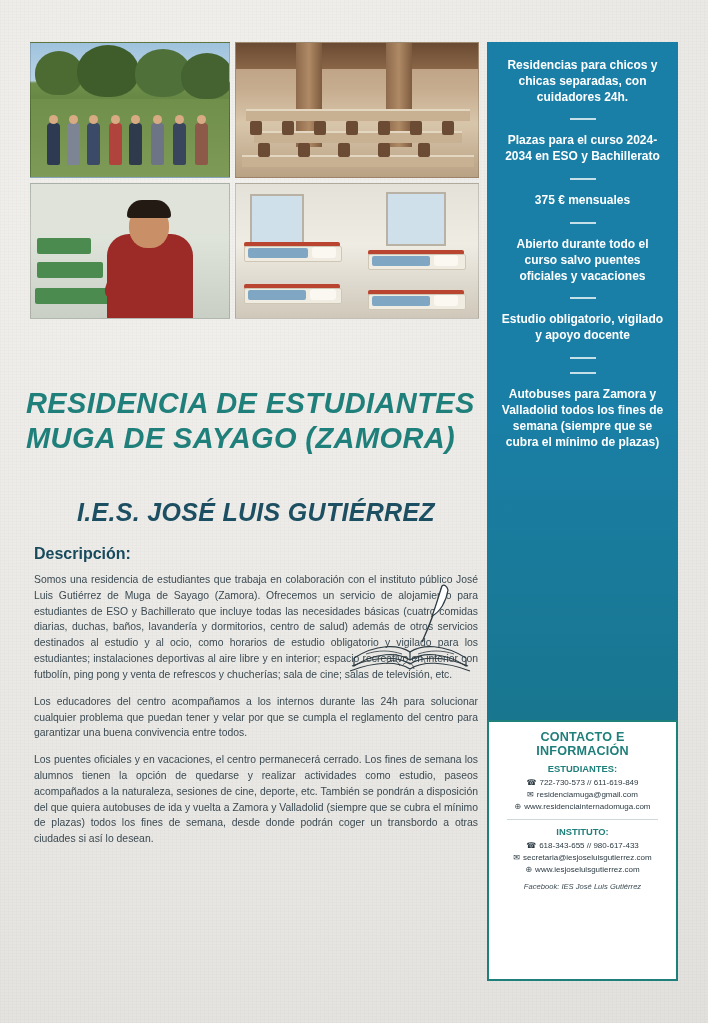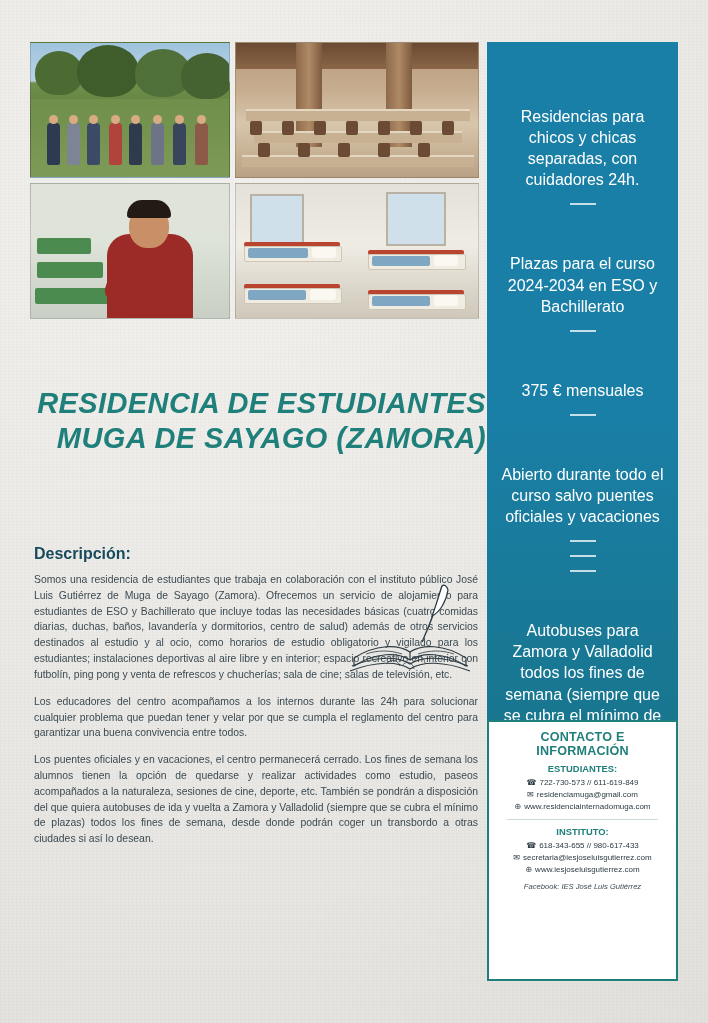--- a/index.html
+++ b/index.html
@@ -66,21 +66,21 @@
   .ph4 .mattress{position:absolute;background:#f1ece1;border:1px solid #cfc7b6;border-radius:2px;}
   .ph4 .pillow{position:absolute;background:#fbf8f1;border-radius:3px;}
   .ph4 .blanket{position:absolute;background:#7fa7c4;border-radius:2px;}
 
   
   .title-main{
     position:absolute;left:26px;top:386px;width:460px;
     color:#1f7f7a;
     font-weight:bold;font-style:italic;
     font-size:29px;line-height:1.22;
-    text-align:right;
+    text-align:left;
     letter-spacing:.4px;
   }
   .title-sub{
     position:absolute;left:26px;top:498px;width:460px;
     color:#1d4f63;
     font-weight:bold;font-style:italic;
     font-size:25px;text-align:center;letter-spacing:.3px;
   }
 
   
@@ -105,23 +105,22 @@
   
   .right-col{
     position:absolute;left:487px;top:42px;width:191px;height:678px;
     background:linear-gradient(#1a7fa6 0%, #1a7fa6 55%, #18768f 100%);
     color:#ffffff;
     padding:16px 10px 10px 10px;
     box-sizing:border-box;
     text-align:center;
   }
   .feature{
-    font-weight:normal;font-size:16px;line-height:1.32;
+    font-weight:bold;font-size:12px;line-height:1.32;
     padding:0 2px;
-    margin-top:48px;
   }
   .feat-sep{
     width:26px;height:2px;background:rgba(255,255,255,.75);
     margin:13px auto;
   }
 
   
   .contact{
     position:absolute;left:487px;top:720px;width:191px;height:261px;
     background:#ffffff;
@@ -234,20 +233,21 @@
       <div class="mattress" style="left:132px;top:110px;width:96px;height:14px;"></div>
       <div class="blanket" style="left:136px;top:112px;width:58px;height:10px;"></div>
       <div class="pillow" style="left:198px;top:111px;width:24px;height:11px;"></div>
     </div>
   </div>
 
   <div class="title-main">
     <div>RESIDENCIA DE ESTUDIANTES</div>
     <div>MUGA DE SAYAGO (ZAMORA)</div>
   </div>
+  <div class="title-sub">I.E.S. JOSÉ LUIS GUTIÉRREZ</div>
 
   <div class="desc-heading">Descripción:</div>
 
   <div class="desc-body">
     <svg class="book-illustration" viewBox="0 0 132 120" xmlns="http://www.w3.org/2000/svg">
       <g fill="none" stroke="#2c3a42" stroke-width="1.2">
         <path d="M8 86 C30 72, 52 72, 64 80 C76 72, 98 72, 120 86"></path>
         <path d="M8 86 L8 94 C30 80, 52 80, 64 88 C76 80, 98 80, 120 94 L120 86"></path>
         <path d="M64 80 L64 88"></path>
         <path d="M6 94 C30 84, 52 84, 64 92 C76 84, 98 84, 122 94"></path>
@@ -268,20 +268,21 @@
 
   <div class="right-col">
     <div class="feature">Residencias para chicos y chicas separadas, con cuidadores 24h.</div>
     <div class="feat-sep"></div>
     <div class="feature">Plazas para el curso 2024-2034 en ESO y Bachillerato</div>
     <div class="feat-sep"></div>
     <div class="feature">375 € mensuales</div>
     <div class="feat-sep"></div>
     <div class="feature">Abierto durante todo el curso salvo puentes oficiales y vacaciones</div>
     <div class="feat-sep"></div>
+    <div class="feature">Estudio obligatorio, vigilado y apoyo docente</div>
     <div class="feat-sep"></div>
     <div class="feat-sep"></div>
     <div class="feature">Autobuses para Zamora y Valladolid todos los fines de semana (siempre que se cubra el mínimo de plazas)</div>
   </div>
 
   <div class="contact">
     <div class="contact-title">CONTACTO E INFORMACIÓN</div>
 
     <div class="contact-sub">ESTUDIANTES:</div>
     <div class="contact-line">

